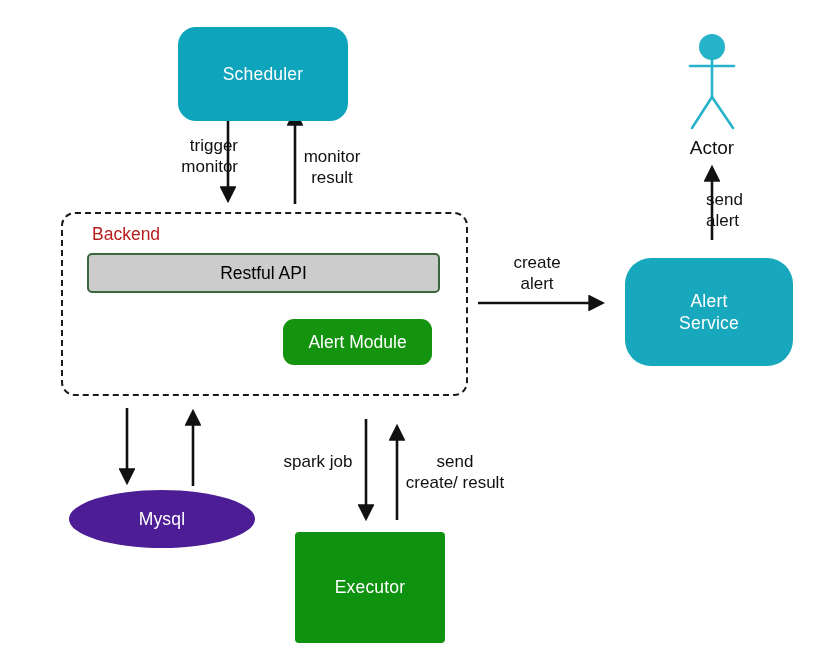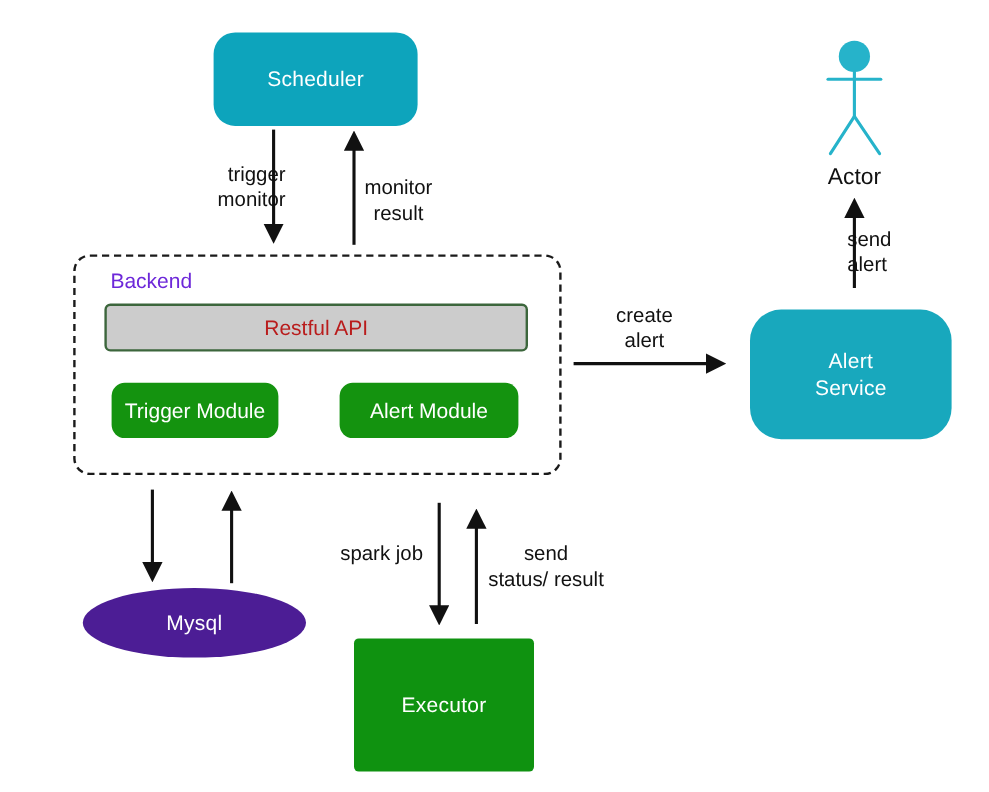--- a/index.html
+++ b/index.html
@@ -5,30 +5,30 @@
   html,body{margin:0;padding:0;background:#ffffff;}
   .stage{
     position:relative;width:824px;height:660px;background:#ffffff;overflow:hidden;
     font-family:"Liberation Sans","DejaVu Sans",sans-serif;color:#1a1a1a;
   }
   .layer{position:absolute;left:0;top:0;width:824px;height:660px;pointer-events:none;}
   .node{
     position:absolute;display:flex;align-items:center;justify-content:center;
     text-align:center;color:#ffffff;font-size:17.5px;letter-spacing:.2px;
   }
-  .scheduler{left:178px;top:27px;width:170px;height:78px;background:#0da4bc;border-radius:18px;}
+  .scheduler{left:178px;top:27px;width:170px;height:94px;background:#0da4bc;border-radius:18px;}
   .backend{
     position:absolute;left:61px;top:212px;width:407px;height:184px;
     border:2.4px dashed #1a1a1a;border-radius:14px;box-sizing:border-box;background:#ffffff;
   }
-  .backend-label{position:absolute;left:29px;top:10px;font-size:17.5px;color:#6d28d9;}
+  .backend-label{position:absolute;left:29px;top:10px;font-size:17.5px;color:#b91c1c;}
   .api{
     position:absolute;left:24px;top:39px;width:349px;height:36px;
     background:#cccccc;border:2px solid #3c663c;border-radius:5px;
-    display:flex;align-items:center;justify-content:center;color:#b91c1c;font-size:17.5px;
+    display:flex;align-items:center;justify-content:center;color:#000000;font-size:17.5px;
   }
   .module{
     position:absolute;top:105px;height:46px;background:#14930f;border-radius:11px;
     display:flex;align-items:center;justify-content:center;color:#ffffff;font-size:17.5px;
   }
   .module.trigger{left:30px;width:139px;}
   .module.alertm{left:220px;width:149px;}
   .alert-service{left:625px;top:258px;width:168px;height:108px;background:#18a8bd;border-radius:26px;flex-direction:column;line-height:22px;}
   .mysql{left:69px;top:490px;width:186px;height:58px;background:#4c1d95;border-radius:50%;}
   .executor{left:295px;top:532px;width:150px;height:111px;background:#0f9210;border-radius:4px;}
@@ -79,23 +79,20 @@
 
   <div class="node scheduler">
     <span>Scheduler</span>
   </div>
 
   <div class="backend">
     <div class="backend-label">Backend</div>
     <div class="api">
       <span>Restful API</span>
     </div>
-    <div class="module trigger">
-      <span>Trigger Module</span>
-    </div>
     <div class="module alertm">
       <span>Alert Module</span>
     </div>
   </div>
 
   <div class="node alert-service">
     <span>Alert</span>
     <span>Service</span>
   </div>
 
@@ -123,17 +120,17 @@
   </div>
   <div class="edge-label el-send-alert">
     <span>send</span>
     <span>alert</span>
   </div>
   <div class="edge-label el-submit-spark">
     <span>spark job</span>
   </div>
   <div class="edge-label el-send-status">
     <span>send</span>
-    <span>status/ result</span>
+    <span>create/ result</span>
   </div>
 
 
 </div>
 
 </body></html>

